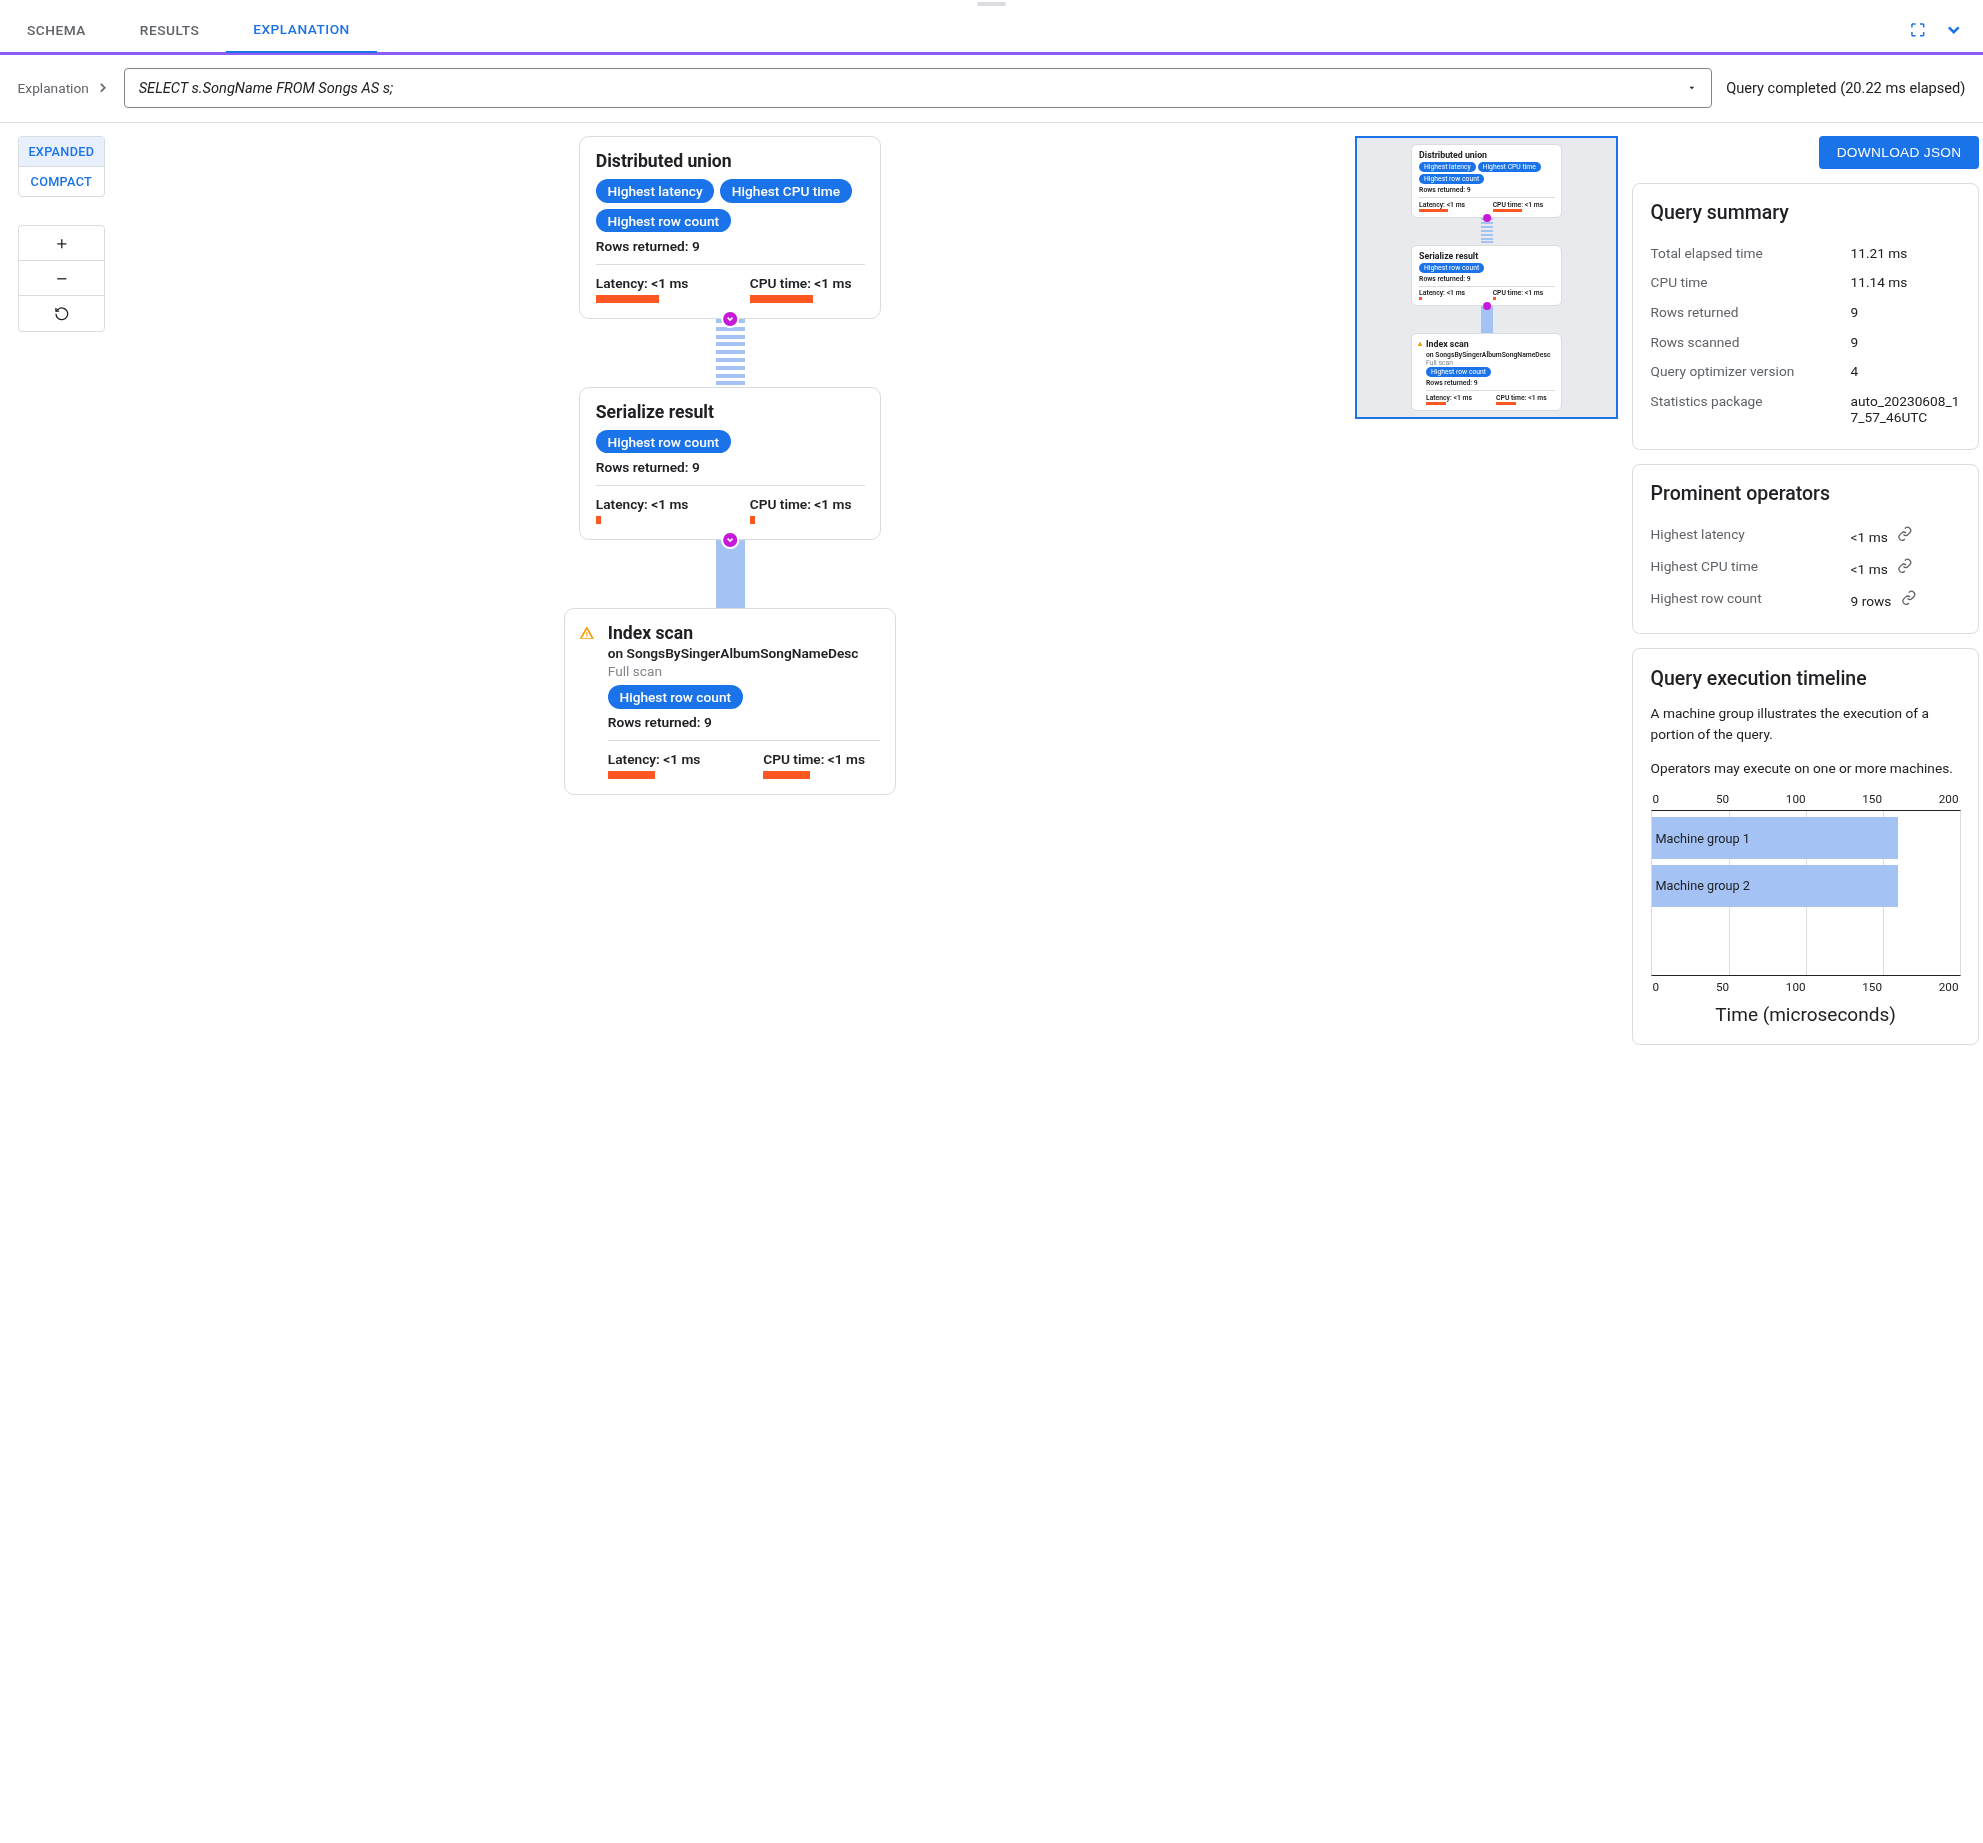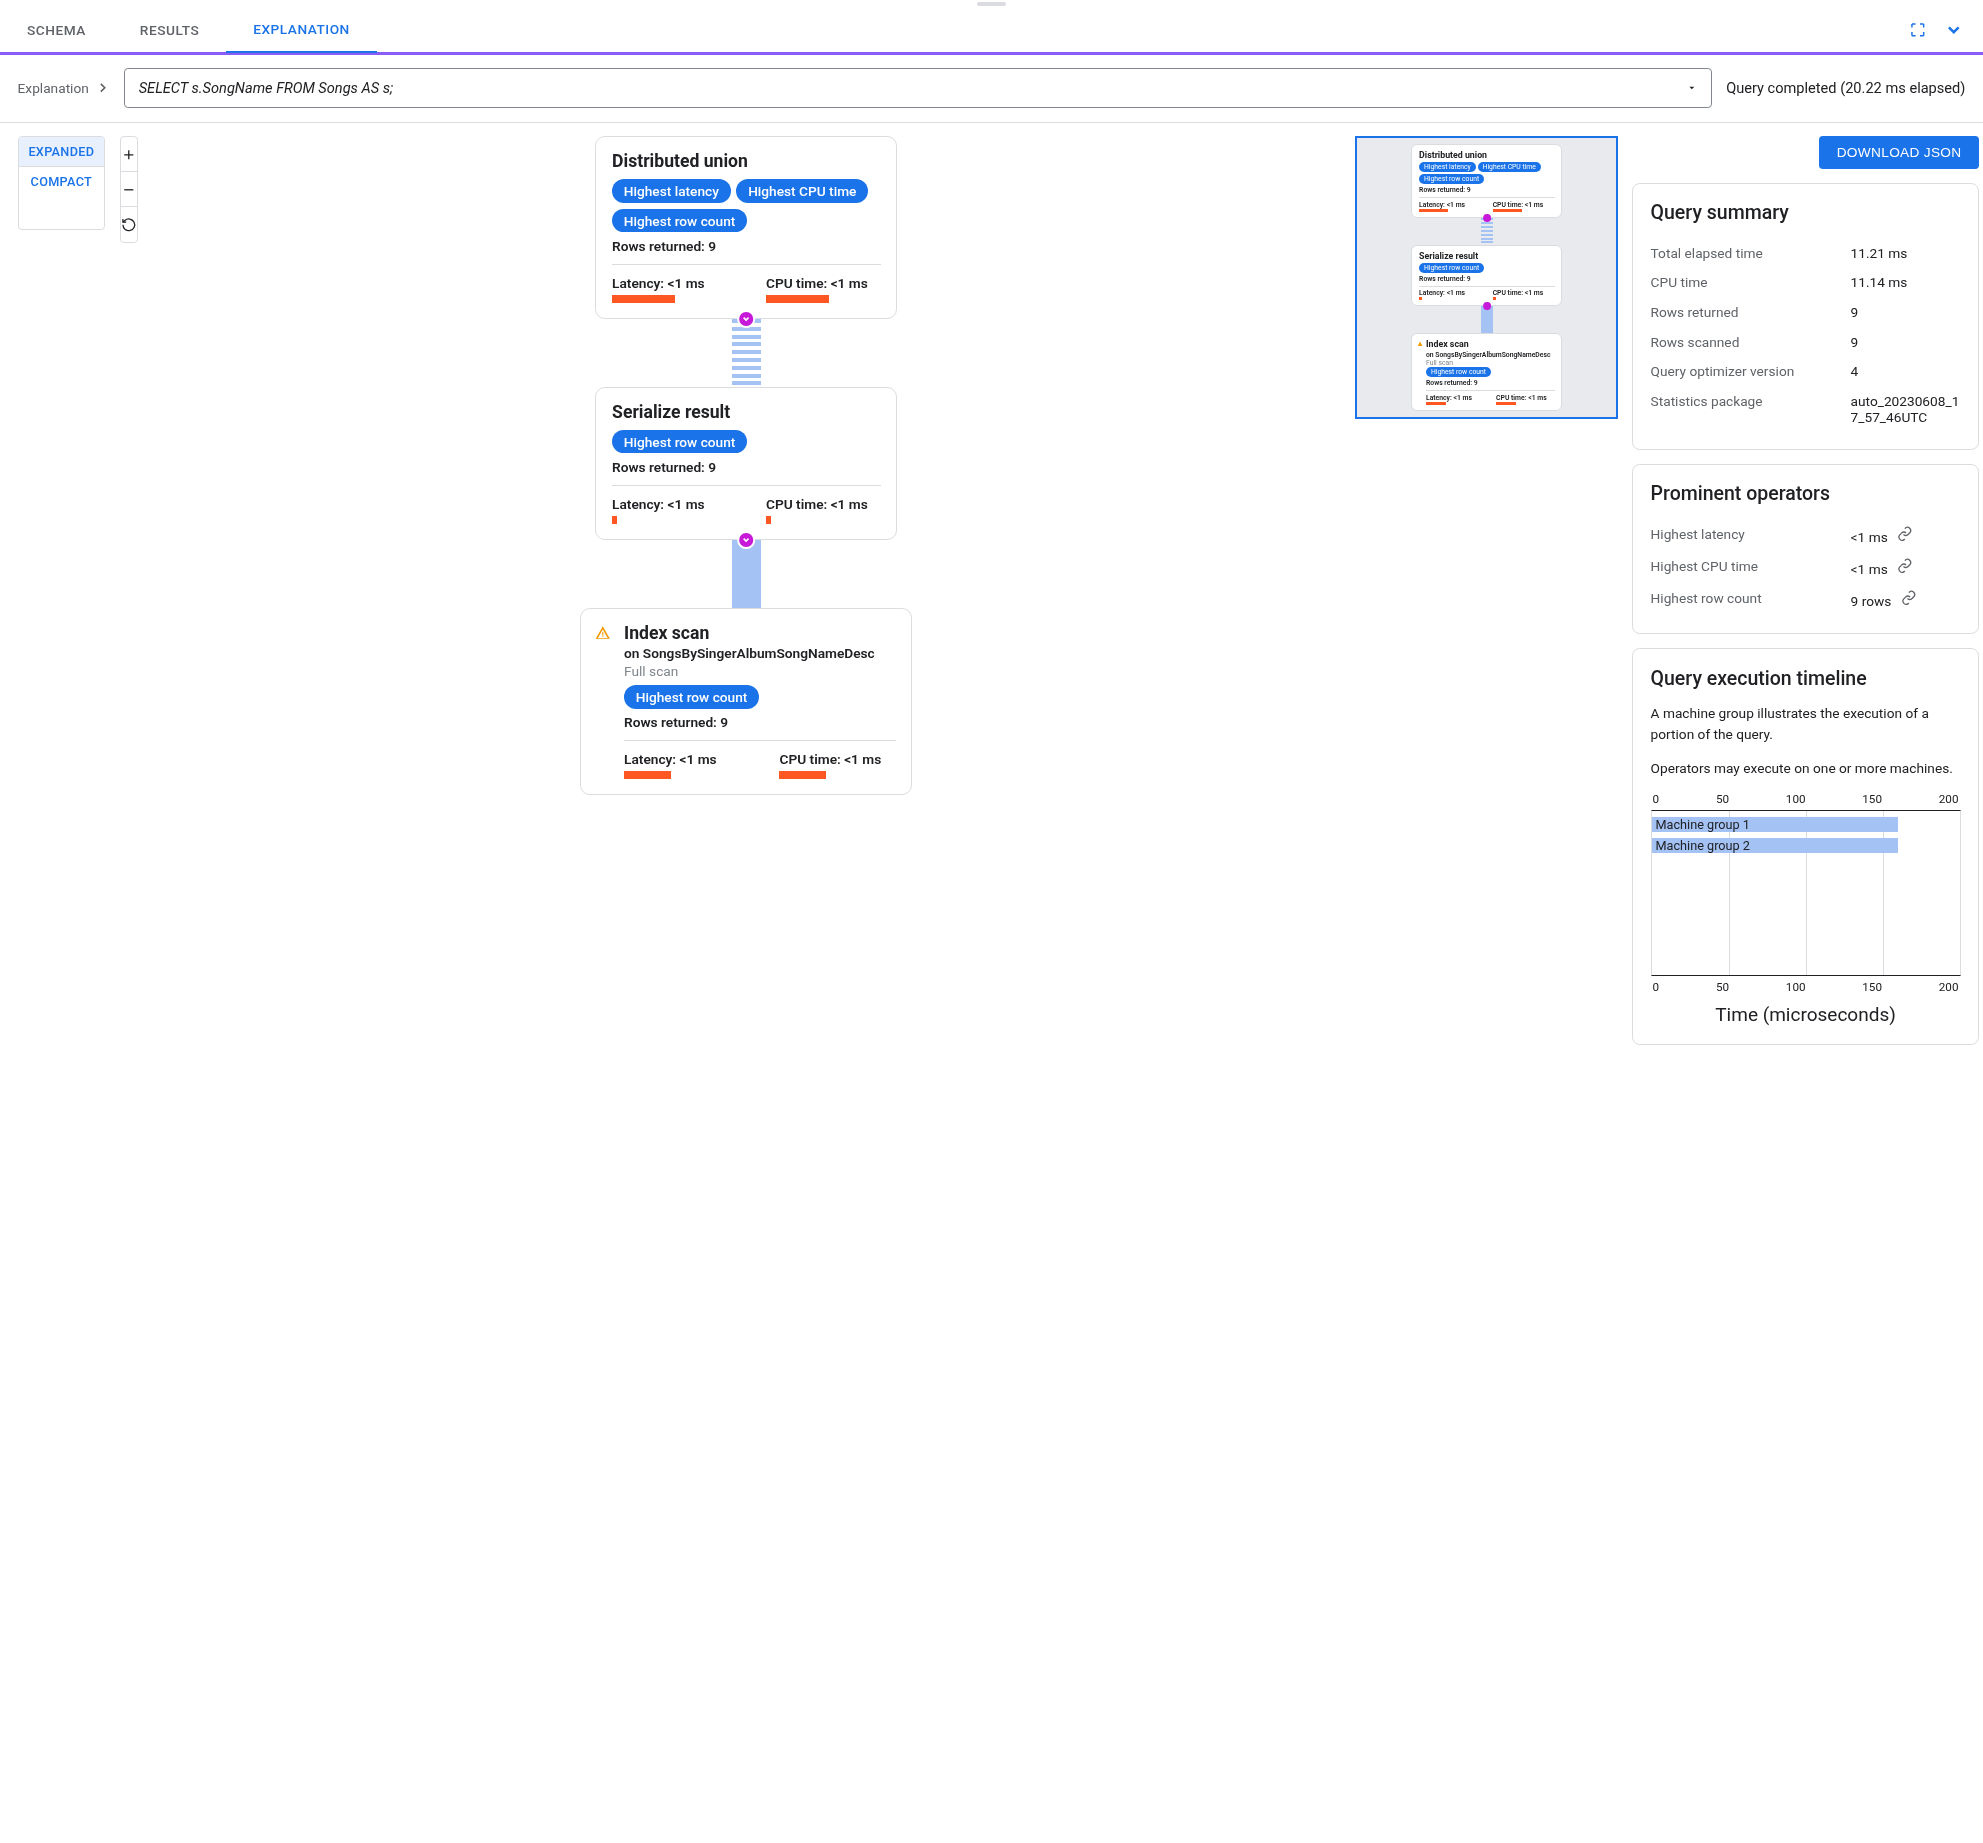--- a/index.html
+++ b/index.html
@@ -88,21 +88,21 @@
 
     
     .main {
       display: flex;
       padding: 13.7px 0 13.7px 17.6px;
       gap: 13.7px;
       align-items: flex-start;
     }
     .left-controls {
       display: flex;
-      flex-direction: row;
+      flex-direction: column;
       gap: 15px;
       flex-shrink: 0;
     }
     .view-toggle {
       border: 1px solid #dadce0;
       border-radius: 3.9px;
       overflow: hidden;
       margin-bottom: 13.7px;
       background:#fff;
     }
@@ -321,21 +321,21 @@
       margin: 3.9px 0;
       display:flex;
       flex-direction:column;
       padding-top:5.9px;
       gap:5.9px;
     }
     .grid-line {
       position:absolute; top:0; bottom:0; width:1px; background:#dadce0;
     }
     .chart-bar-row {
-      height: 15px;
+      height: 42px;
       position: relative;
     }
     .chart-bar {
       background: #a4c2f4;
       height: 100%;
       display: flex;
       align-items: center;
       padding-left: 3.9px;
       font-size: 12.7px;
       color: #202124;

